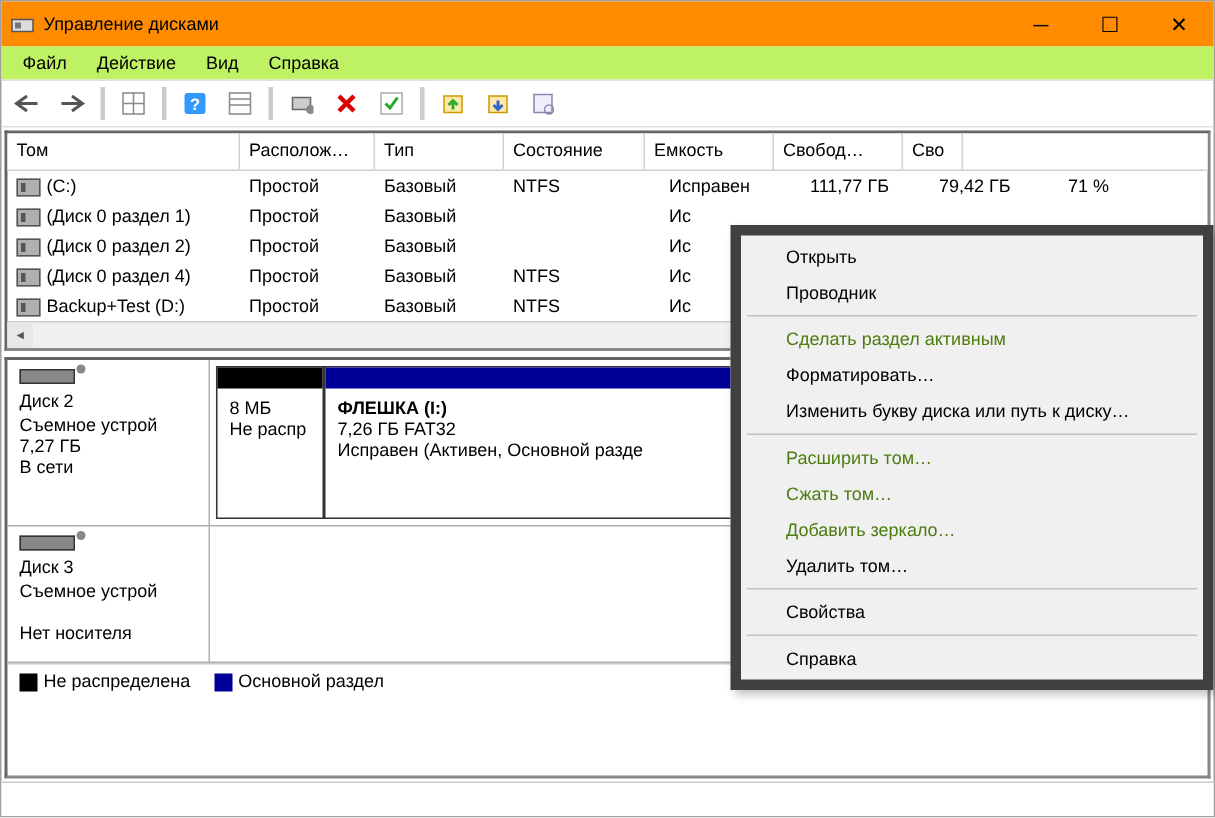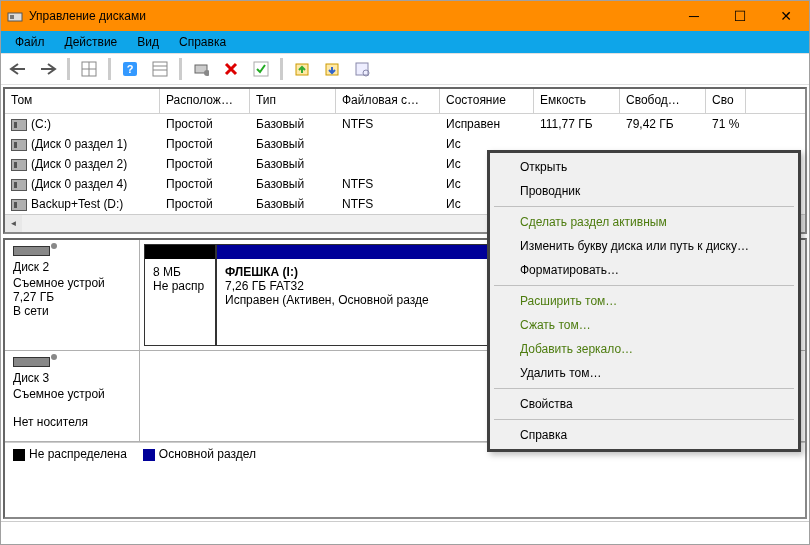--- a/index.html
+++ b/index.html
@@ -2,21 +2,21 @@
 <html><head>
 <meta charset="utf-8">
 <style>
 html,body{margin:0;padding:0;font-family:"Segoe UI",Tahoma,sans-serif;font-size:12px;color:#000;background:#fff}
 .window{width:810px;height:545px;border:1px solid #a0a0a0;box-sizing:border-box;display:flex;flex-direction:column;position:relative}
 .titlebar{height:30px;background:#ff8c00;display:flex;align-items:center;padding-left:6px}
 .title-icon{width:16px;height:16px;margin-right:6px;display:flex;align-items:center;justify-content:center}
 .title-text{flex:1;font-size:12px;color:#000}
 .winbtns{display:flex;height:100%}
 .winbtn{width:46px;display:flex;align-items:center;justify-content:center;font-size:14px;color:#000}
-.menubar{height:22px;display:flex;align-items:center;padding:0 4px;background:#0ea5e9}
+.menubar{height:22px;display:flex;align-items:center;padding:0 4px;background:#bef264}
 .menuitem{padding:2px 10px}
 .toolbar{height:30px;display:flex;align-items:center;padding:0 4px;gap:4px;border-top:1px solid #e0e0e0;border-bottom:1px solid #e0e0e0}
 .tbtn{width:24px;height:24px;display:flex;align-items:center;justify-content:center;color:#555;border:1px solid transparent}
 .tbtn.sep{width:1px;background:#ccc;margin:0 2px;height:20px}
 .listview{border:2px solid #888;border-top-color:#666;border-left-color:#666;margin:2px;position:relative}
 .lv-header{display:flex;background:#fff;border-bottom:1px solid #d0d0d0;height:24px}
 .lv-hcell{border-right:1px solid #d0d0d0;padding:4px 6px;box-sizing:border-box;white-space:nowrap;overflow:hidden;text-overflow:ellipsis}
 .lv-body{height:100px;overflow:hidden;position:relative}
 .lv-row{display:flex;height:20px;align-items:center}
 .lv-cell{padding:2px 6px;box-sizing:border-box;white-space:nowrap;overflow:hidden}
@@ -32,21 +32,21 @@
 .disk-icon::before{content:"";position:absolute;right:-8px;top:-4px;width:6px;height:6px;background:#888;border-radius:50%}
 .disk-name{font-weight:normal;margin-bottom:2px}
 .disk-parts{flex:1;display:flex;padding:4px;gap:0}
 .part{border:1px solid #333;display:flex;flex-direction:column}
 .part-stripe{height:14px}
 .part-body{padding:6px 8px;flex:1}
 .part-title{font-weight:bold}
 .legend{padding:4px 8px;display:flex;gap:16px;border-top:1px solid #ccc}
 .legend-sw{width:12px;height:12px;display:inline-block;margin-right:4px;vertical-align:middle}
 .statusbar{height:22px;border-top:1px solid #ccc;background:#fff}
-.ctxmenu{position:absolute;background:#f0f0f0;border:3px solid #404040;box-shadow:3px 3px 6px rgba(0,0,0,0.25);padding:2px;z-index:10;width:304px}
+.ctxmenu{position:absolute;background:#f0f0f0;border:7px solid #404040;box-shadow:3px 3px 6px rgba(0,0,0,0.25);padding:2px;z-index:10;width:304px}
 .ctxitem{padding:5px 24px 5px 28px;white-space:nowrap}
 .ctxitem.disabled{color:#4d7c0f}
 .ctxsep{height:1px;background:#c0c0c0;margin:3px 2px}
 .highlight-ring{position:absolute;border:3px solid #e00000;border-radius:14px;pointer-events:none}
 .c0{width:155px}.c1{width:90px}.c2{width:86px}.c3{width:104px}.c4{width:94px}.c5{width:86px}.c6{width:86px}.c7{width:40px}
 </style>
 </head>
 <body>
 
 <div class="window">
@@ -143,21 +143,20 @@
           <circle cx="12" cy="12" r="3" fill="none" stroke="#88a"></circle>
         </svg>
       </div>
   </div>
 
   <div class="listview">
     <div class="lv-header">
       <div class="lv-hcell c0">Том</div>
       <div class="lv-hcell c1">Располож…</div>
       <div class="lv-hcell c2">Тип</div>
-      <div class="lv-hcell c3">Файловая с…</div>
       <div class="lv-hcell c4">Состояние</div>
       <div class="lv-hcell c5">Емкость</div>
       <div class="lv-hcell c6">Свобод…</div>
       <div class="lv-hcell c7">Сво</div>
     </div>
     <div class="lv-body" id="lv-body">
         <div class="lv-row">
           <div class="lv-cell c0"><span class="vol-icon"></span><span>(C:)</span></div>
           <div class="lv-cell c1">Простой</div>
           <div class="lv-cell c2">Базовый</div>
@@ -254,22 +253,22 @@
     </div>
   </div>
 
   <div class="statusbar"></div>
 
   <div class="ctxmenu" style="top:149px;left:486px">
     <div class="ctxitem">Открыть</div>
     <div class="ctxitem">Проводник</div>
     <div class="ctxsep"></div>
     <div class="ctxitem disabled">Сделать раздел активным</div>
+    <div class="ctxitem">Форматировать…</div>
     <div class="ctxitem">Изменить букву диска или путь к диску…</div>
-    <div class="ctxitem">Форматировать…</div>
     <div class="ctxsep"></div>
     <div class="ctxitem disabled">Расширить том…</div>
     <div class="ctxitem disabled">Сжать том…</div>
     <div class="ctxitem disabled">Добавить зеркало…</div>
     <div class="ctxitem">Удалить том…</div>
     <div class="ctxsep"></div>
     <div class="ctxitem">Свойства</div>
     <div class="ctxsep"></div>
     <div class="ctxitem">Справка</div>
   </div>

